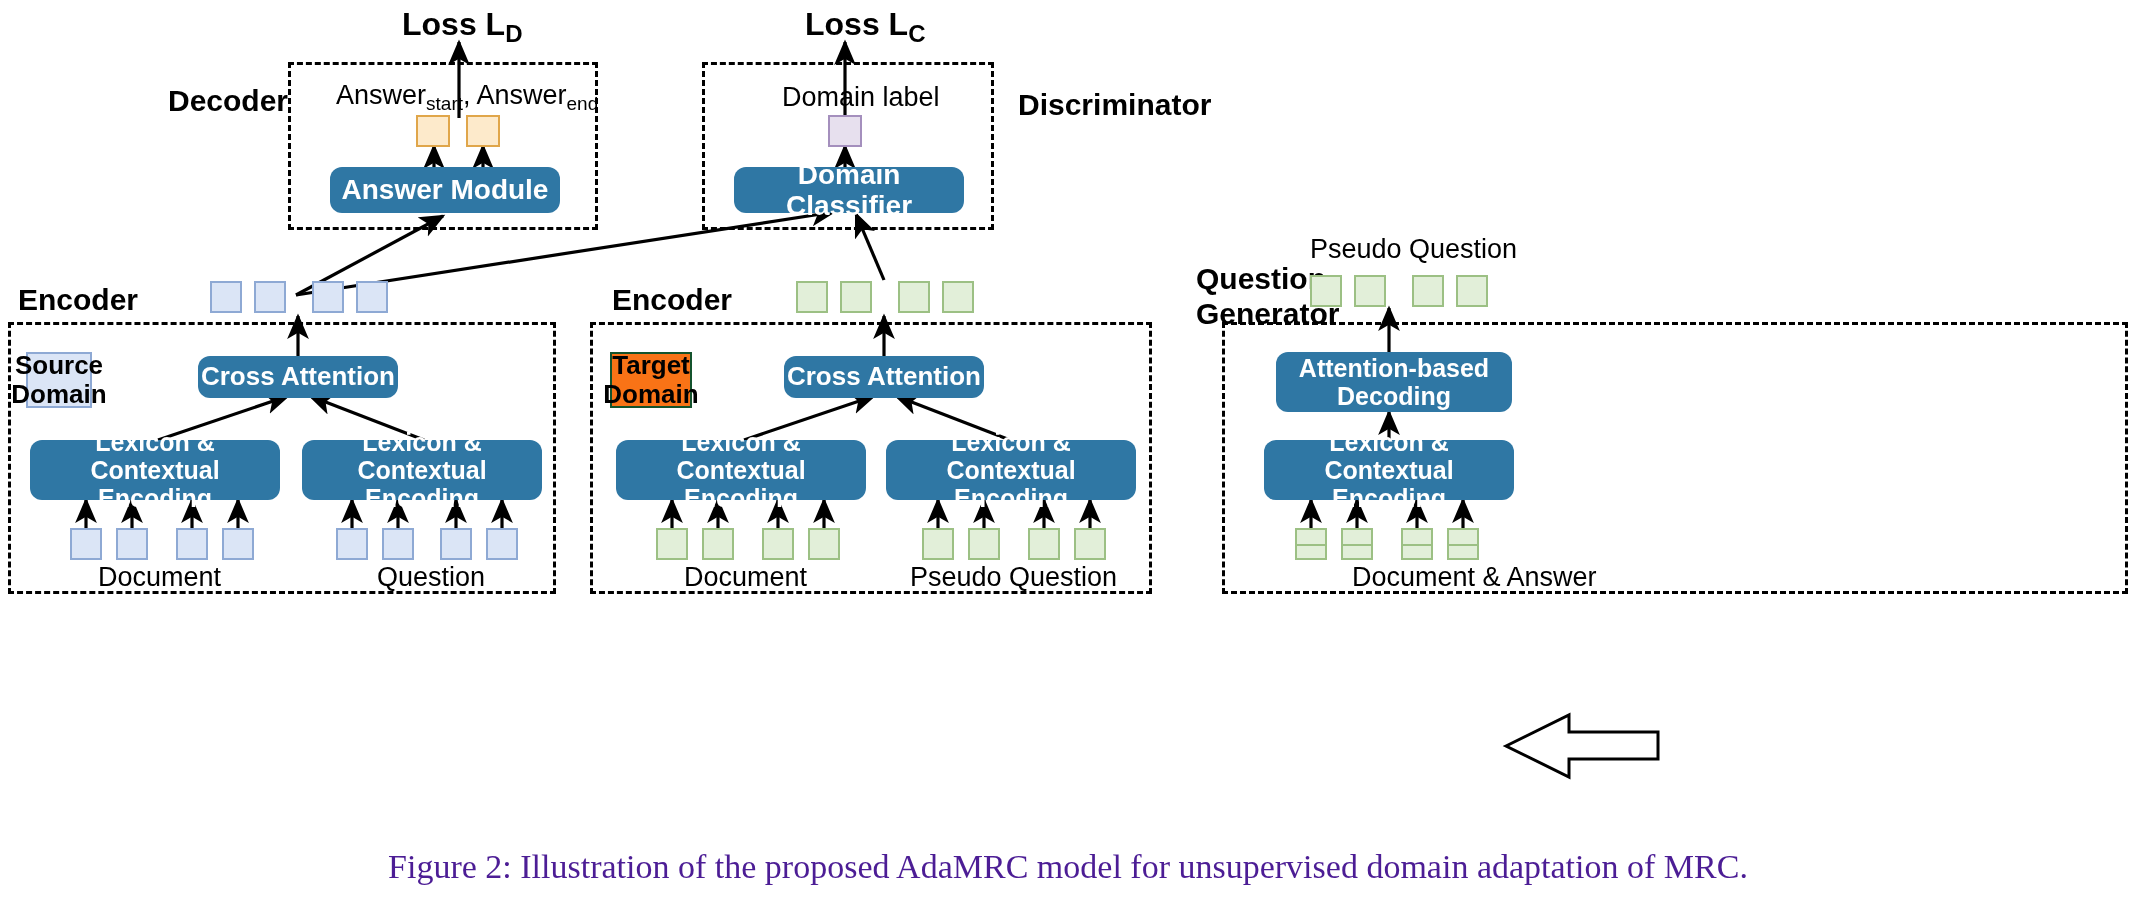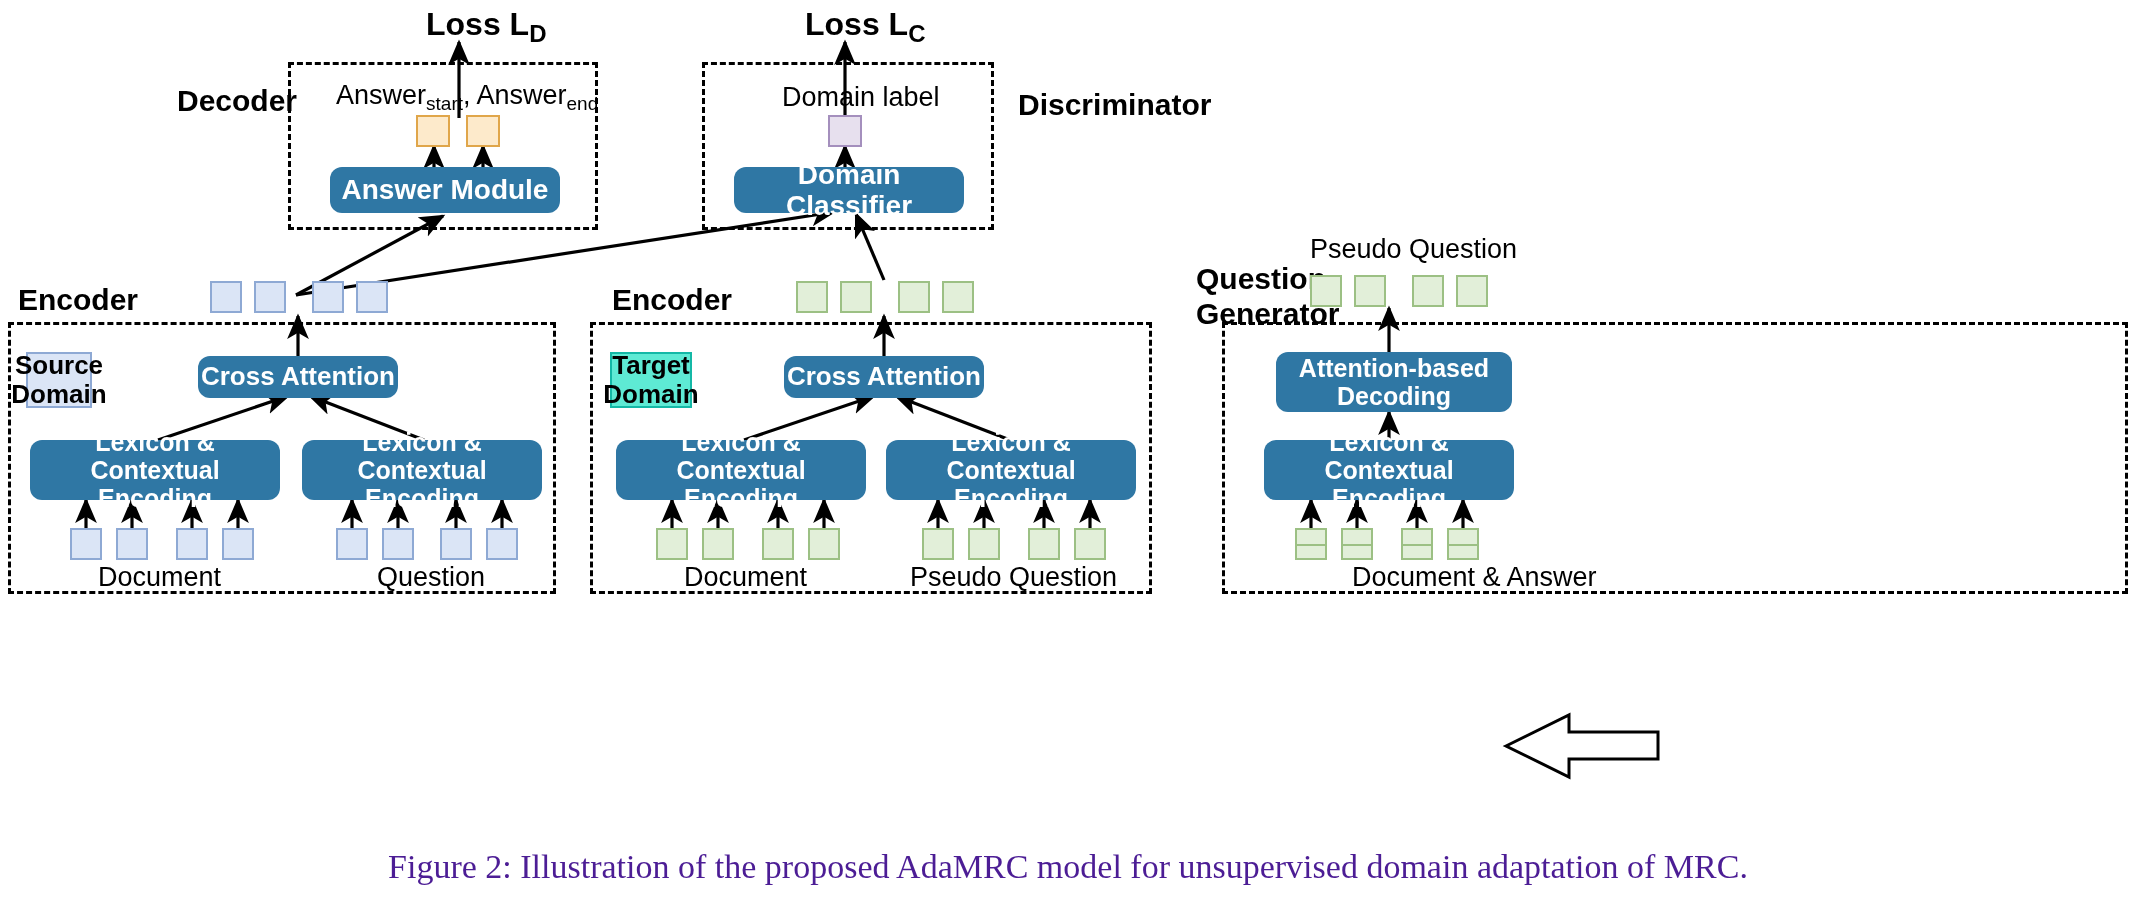--- a/index.html
+++ b/index.html
@@ -23,21 +23,21 @@
   .lbl.bold{font-size:30px;font-weight:bold;}
   .lbl.bold2{font-size:30px;font-weight:bold;line-height:1.15;white-space:pre-line;}
   .lbl.loss{font-size:32px;font-weight:bold;}
   .lbl.loss sub{font-size:24px;}
   .lbl.ansr{font-size:27px;}
   .lbl.ansr sub{font-size:19px;}
   .domtag{position:absolute;box-sizing:border-box;display:flex;align-items:center;
         justify-content:center;text-align:center;font-weight:bold;font-size:26px;
         line-height:1.12;white-space:pre-line;color:#000;}
   .domtag.src{background:#dbe5f6;border:2px solid #8ea9d4;}
-  .domtag.tgt{background:#5eead4;border:2px solid #14b8a6;}
+  .domtag.tgt{background:#f97316;border:2px solid #14532d;}
   .caption{position:absolute;left:0;width:2136px;text-align:center;
         font-family:"Liberation Serif",serif;font-size:34px;color:#4c1d95;}
 </style>
 </head>
 <body>
 
 <div id="stage">
 
   <div class="dashbox" style="left:288px;top:62px;width:310px;height:168px;"></div>
   <div class="dashbox" style="left:702px;top:62px;width:292px;height:168px;"></div>
@@ -104,24 +104,24 @@
 
       <path d="M1311,530 L1311,500"></path>
       <path d="M1357,530 L1357,500"></path>
       <path d="M1417,530 L1417,500"></path>
       <path d="M1463,530 L1463,500"></path>
     </g>
 
     <path d="M1506,746 L1569,715 L1569,732 L1658,732 L1658,759 L1569,759 L1569,777 Z" fill="#ffffff" stroke="#000" stroke-width="3"></path>
   </svg>
 
-  <div class="lbl loss" style="left:426px;top:6px;">
+  <div class="lbl loss" style="left:402px;top:6px;">
     <span>Loss L</span><sub>D</sub>
   </div>
-  <div class="lbl bold" style="left:168px;top:84px;margin-left:9px;">Decoder</div>
+  <div class="lbl bold" style="left:168px;top:84px;">Decoder</div>
   <div class="lbl ansr" style="left:336px;top:80px;">
     <span>Answer</span><sub>start</sub><span>, </span><span>Answer</span><sub>end</sub>
   </div>
   <div class="tok orange" style="left:416px;top:115px;width:34px;height:32px;"></div>
   <div class="tok orange" style="left:466px;top:115px;width:34px;height:32px;"></div>
   <div class="proc" style="left:330px;top:167px;width:230px;height:46px;font-size:28px;">Answer Module</div>
 
   <div class="lbl loss" style="left:805px;top:6px;">
     <span>Loss L</span><sub>C</sub>
   </div>

